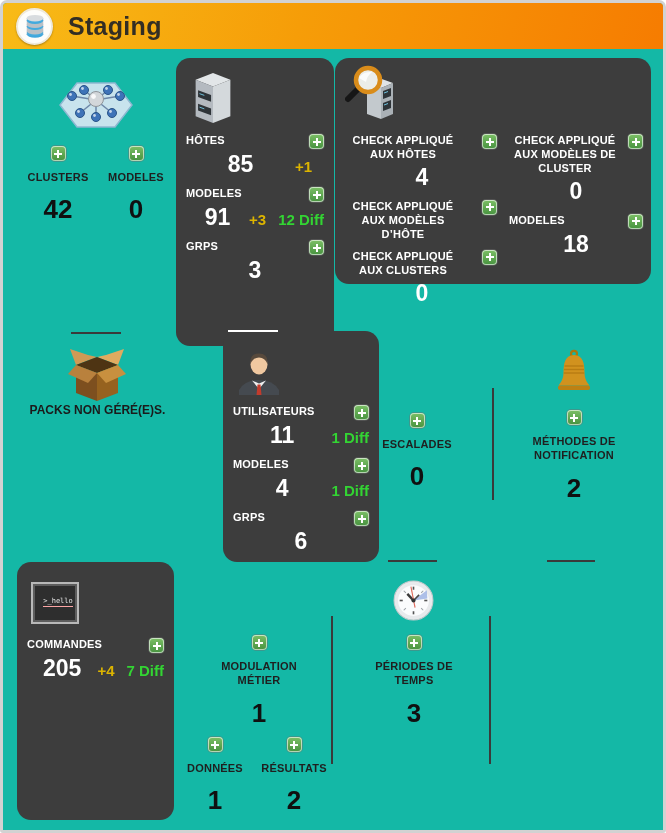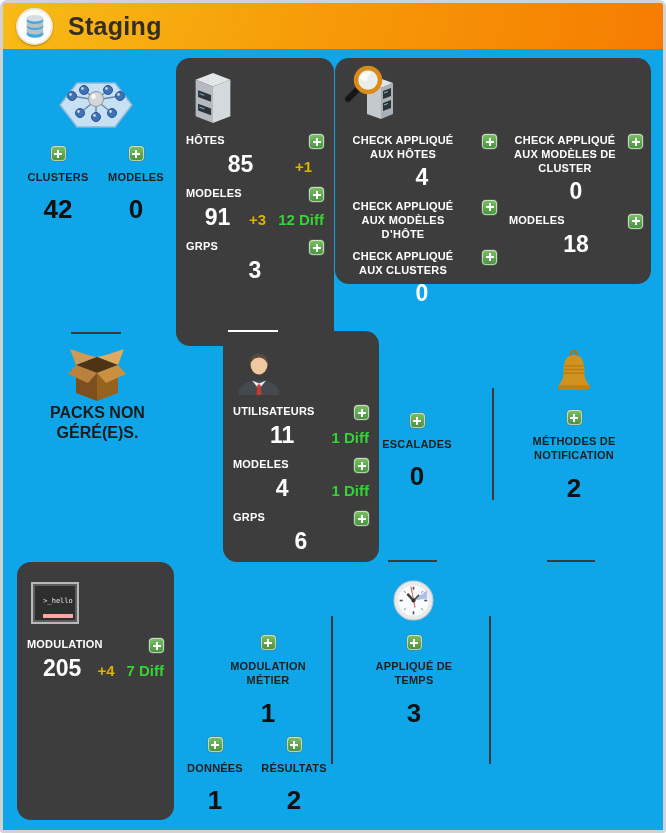--- a/index.html
+++ b/index.html
@@ -1,18 +1,18 @@
 <!DOCTYPE html>
 <html><head>
 <meta charset="utf-8">
 <style>
   html,body{margin:0;padding:0;background:#fff;}
   .page{
     position:relative;width:666px;height:833px;box-sizing:border-box;
-    background:#0ea5e9;border:3px solid #d2d2d2;border-radius:7px 7px 3px 3px;
+    background:#14b8a6;border:3px solid #d2d2d2;border-radius:7px 7px 3px 3px;
     overflow:hidden;font-family:"Liberation Sans",sans-serif;
   }
   
   .header{
     position:absolute;left:0;top:0;right:0;height:46px;
     background:linear-gradient(105deg,#f8bb17 0%,#f69d08 45%,#f67c01 100%);
     display:flex;align-items:center;gap:15px;padding-left:13px;
   }
   .header-icon{
     width:37px;height:37px;border-radius:50%;background:#fdfdfb;
@@ -46,34 +46,34 @@
     background:linear-gradient(#7cc066,#47923f);
     box-shadow:inset 0 0 0 1px rgba(255,255,255,.6),0 0 0 1px rgba(110,110,110,.45);
   }
   .plus-btn::before{content:"";position:absolute;left:3.5px;right:3.5px;top:6.5px;height:2px;background:#fff;}
   .plus-btn::after{content:"";position:absolute;top:3.5px;bottom:3.5px;left:6.5px;width:2px;background:#fff;}
   
   .wstat{position:absolute;display:flex;flex-direction:column;align-items:center;gap:9px;z-index:2;}
   .wlabel{font-size:11px;font-weight:bold;color:#1f1f1f;text-align:center;line-height:1.3;letter-spacing:.2px;}
   .wvalue{font-size:26px;font-weight:bold;color:#101010;margin-top:1px;}
   .packs-label{position:absolute;left:22px;top:400px;width:145px;text-align:center;
-    font-size:16px;font-weight:bold;color:#1b1b1b;line-height:1.25;}
+    font-size:12px;font-weight:bold;color:#1b1b1b;line-height:1.25;}
   .freeicon{position:absolute;z-index:2;}
   
   .hdiv{position:absolute;height:2px;background:#3a3a3a;z-index:2;}
   .vdiv{position:absolute;width:2px;background:#3a3a3a;z-index:2;}
   .wsep{position:absolute;height:2px;background:#ffffff;z-index:4;}
   
   .terminal-icon{
     width:48px;height:42px;background:#2e2e2e;border:2px solid #b8b8b8;
     box-shadow:inset 0 0 0 2px #5d5d5d;box-sizing:border-box;
     padding:5px 0 0 6px;margin:0 0 14px 4px;
   }
   .terminal-text{font-family:"DejaVu Sans Mono",monospace;font-size:7px;color:#e3e3e3;
-    border-bottom:4px solid #fca5a5;padding-bottom:9px;}
+    border-bottom:1px solid #fca5a5;padding-bottom:1px;}
 </style>
 </head>
 <body>
 
 <div class="page">
 
   <div class="header">
     <div class="header-icon">
       <svg width="22" height="26" viewBox="0 0 24 28">
         <ellipse cx="12" cy="23" rx="9" ry="3.8" fill="#3fa6dc"></ellipse>
@@ -324,32 +324,32 @@
 
   <div class="hdiv" style="left:385px;top:557px;width:49px;"></div>
   <div class="hdiv" style="left:544px;top:557px;width:48px;"></div>
 
   <div class="dcard card-commands">
     <div class="terminal-icon">
       <span class="terminal-text">&gt;_hello</span>
     </div>
     <div class="crow">
       <div class="crow-head">
-        <div class="crow-label">MODULATION</div>
+        <div class="crow-label">COMMANDES</div>
         <div class="plus-btn"></div>
       </div>
       <div class="crow-vals">
         <div class="crow-value">205</div>
         <div class="crow-added">+4</div>
         <div class="crow-diff">7 Diff</div>
       </div>
     </div>
   </div>
 
-  <div class="wstat" style="left:205px;top:632px;width:120px;">
+  <div class="wstat" style="left:196px;top:632px;width:120px;">
     <div class="plus-btn"></div>
     <div class="wlabel">MODULATION MÉTIER</div>
     <div class="wvalue">1</div>
   </div>
   <div class="wstat" style="left:180px;top:734px;width:64px;">
     <div class="plus-btn"></div>
     <div class="wlabel">DONNÉES</div>
     <div class="wvalue">1</div>
   </div>
   <div class="wstat" style="left:254px;top:734px;width:74px;">
@@ -378,19 +378,19 @@
       </g>
       <path d="M20 20 L33 10 L33.5 18 Z" fill="#9fb4e4" opacity="0.85"></path>
       <line x1="20" y1="20" x2="14" y2="13.5" stroke="#3a3a3a" stroke-width="2.4"></line>
       <line x1="20" y1="20" x2="25.5" y2="14.5" stroke="#4a4a4a" stroke-width="1.6"></line>
       <line x1="21.5" y1="27" x2="17.5" y2="6.5" stroke="#e0695a" stroke-width="1.1"></line>
       <circle cx="20" cy="20" r="2" fill="#333333"></circle>
     </svg>
   </div>
   <div class="wstat" style="left:358px;top:632px;width:106px;">
     <div class="plus-btn"></div>
-    <div class="wlabel">APPLIQUÉ DE TEMPS</div>
+    <div class="wlabel">PÉRIODES DE TEMPS</div>
     <div class="wvalue">3</div>
   </div>
 
   <div class="vdiv" style="left:486px;top:613px;height:148px;"></div>
 
 </div>
 
 </body></html>

